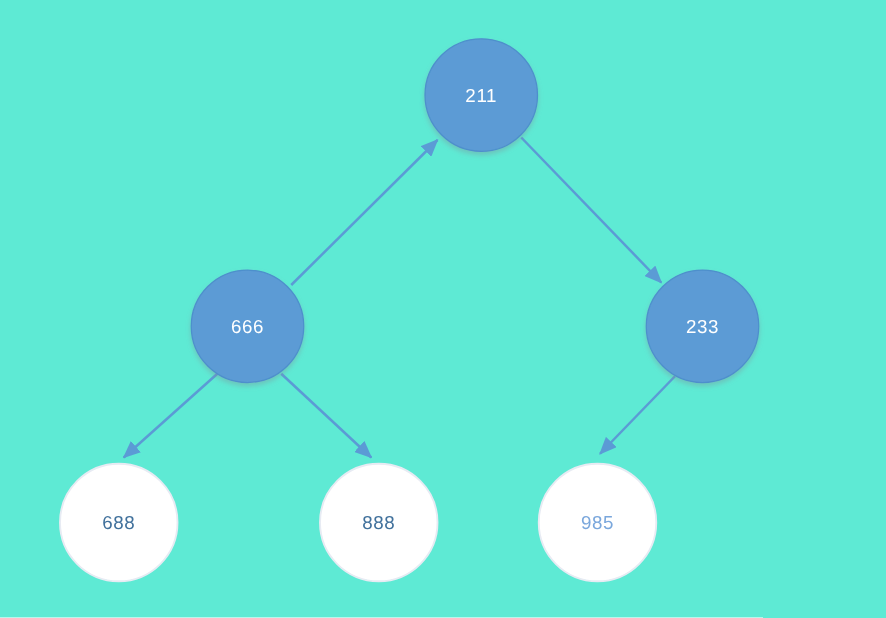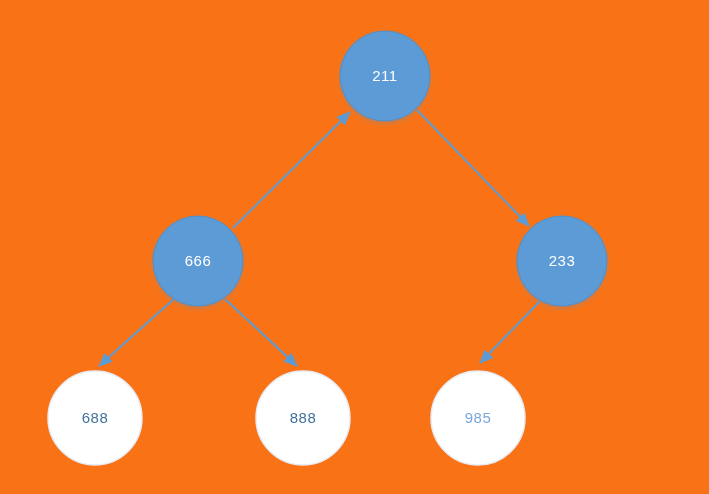--- a/index.html
+++ b/index.html
@@ -5,21 +5,21 @@
   html, body {
     margin: 0;
     padding: 0;
     background: #ffffff;
     font-family: "Liberation Sans", sans-serif;
   }
   .canvas {
     position: relative;
     width: 709px;
     height: 494px;
-    background: #f97316;
+    background: #5eead4;
     overflow: hidden;
   }
   .canvas svg {
     position: absolute;
     left: 0;
     top: 0;
     display: block;
   }
   .edge {
     fill: none;

